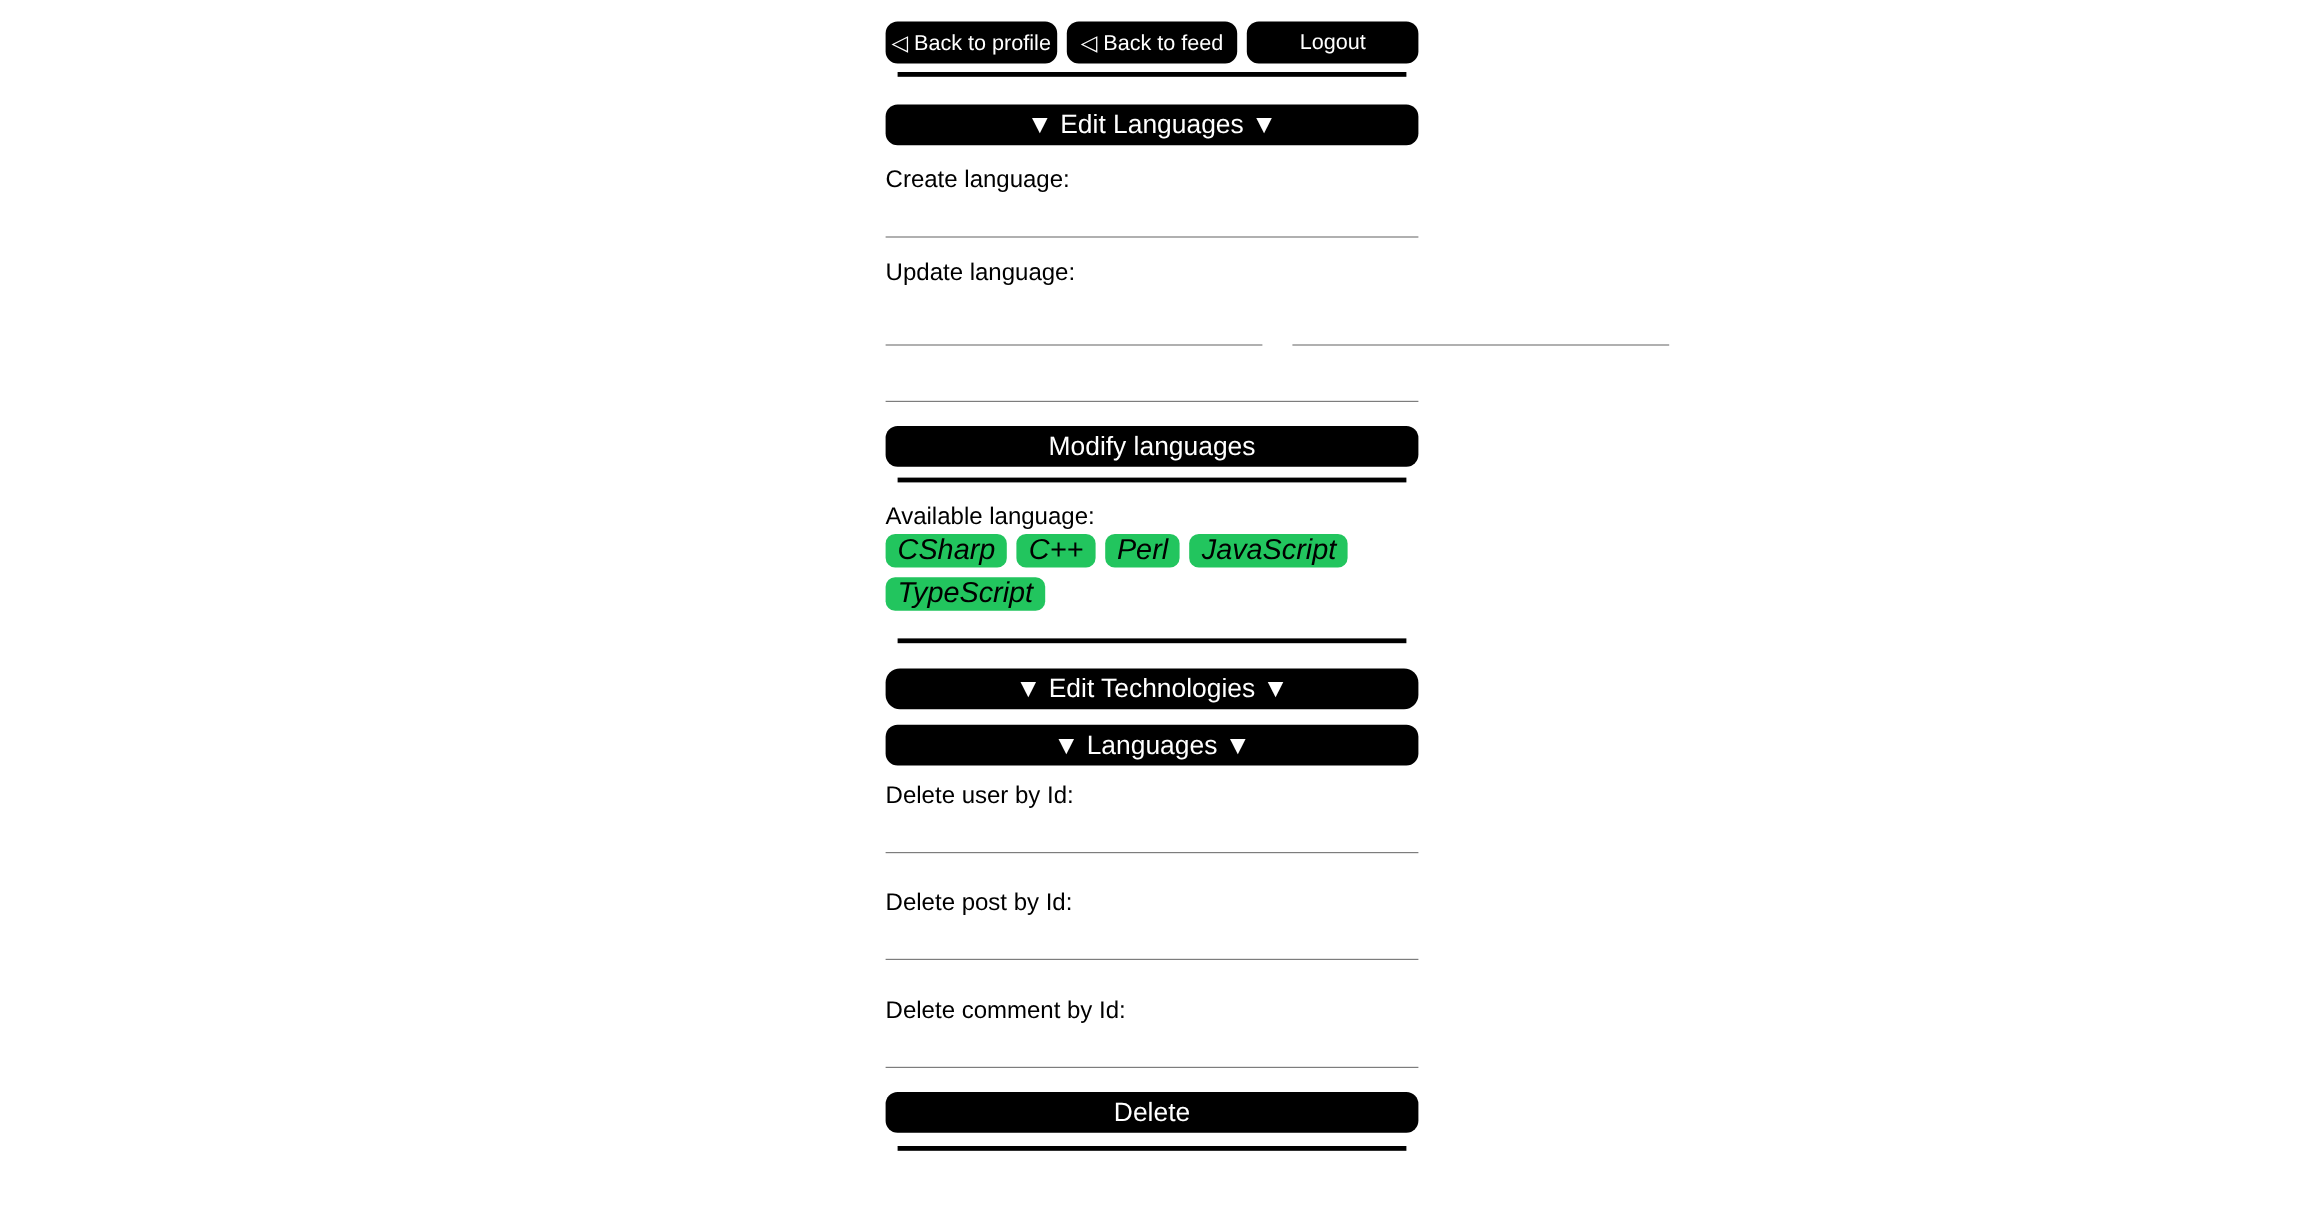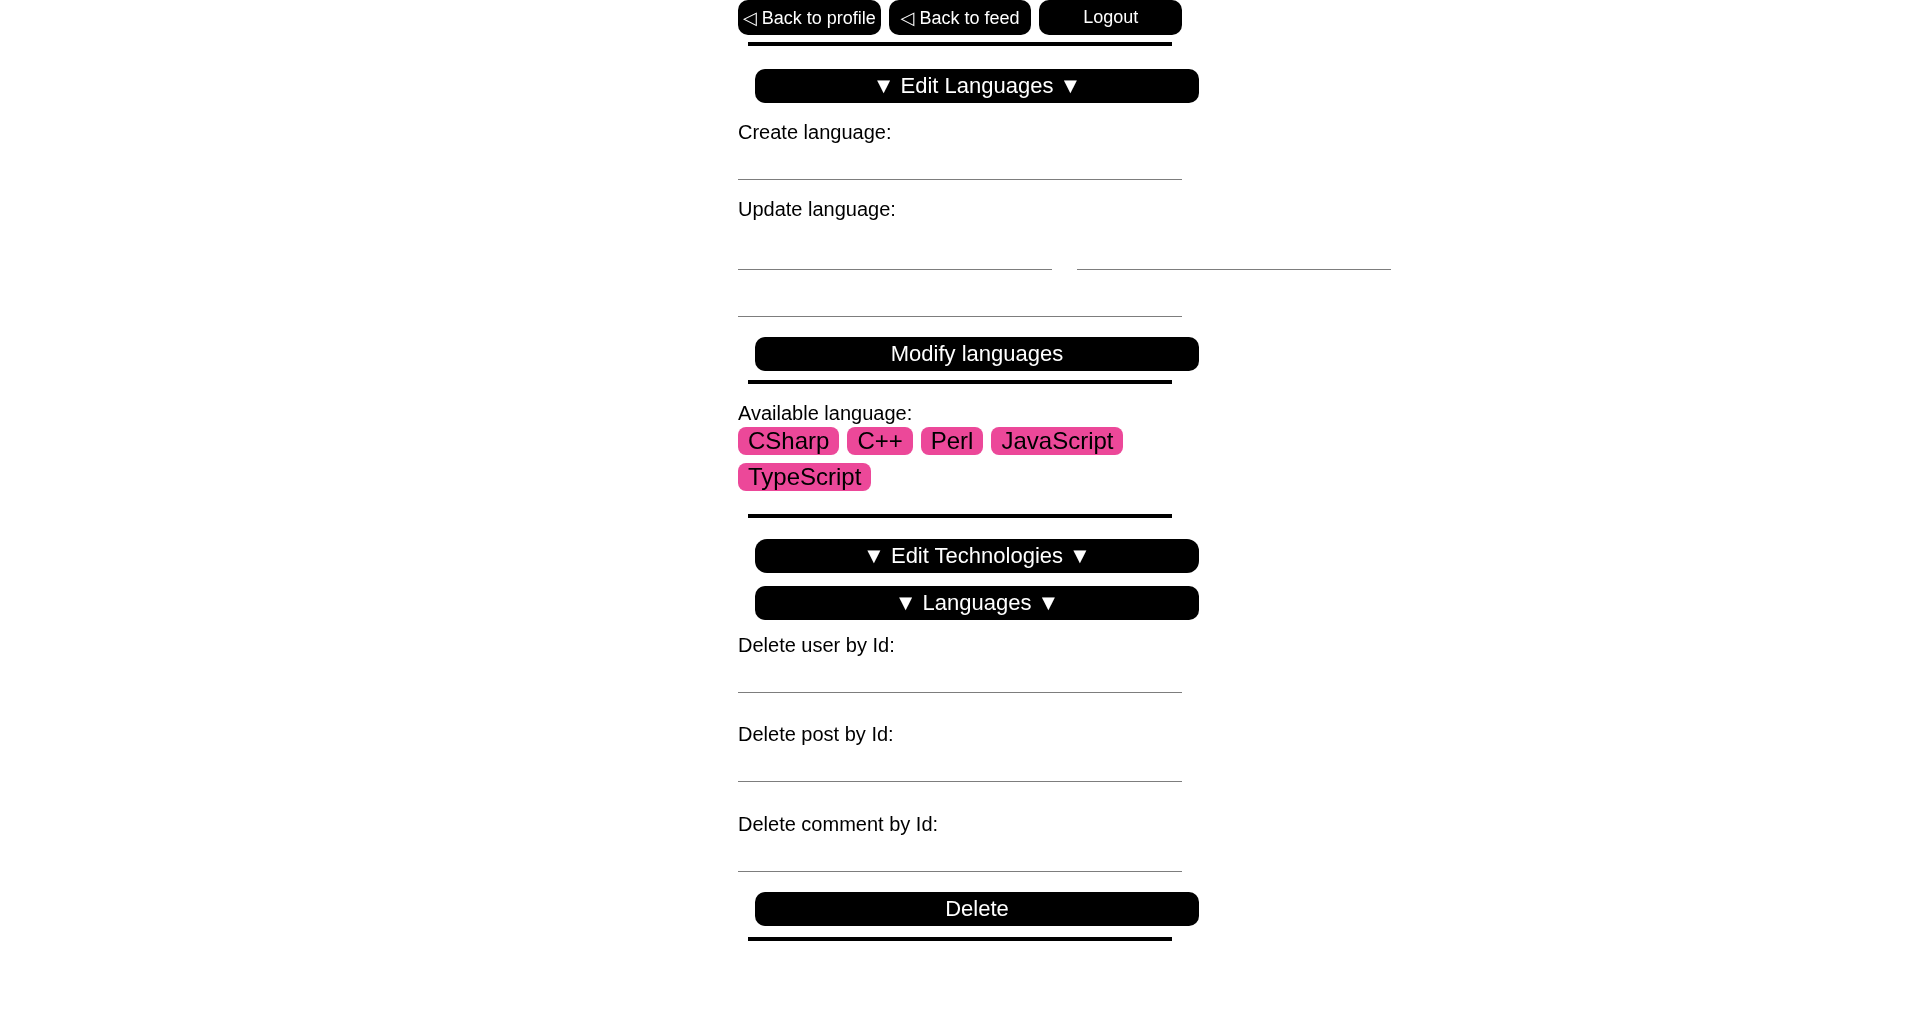--- a/index.html
+++ b/index.html
@@ -10,20 +10,21 @@
     font-family: "Liberation Sans", sans-serif;
   }
   body {
     width: 1920px;
     height: 1012px;
     overflow: hidden;
   }
   .col {
     width: 444px;
     margin: 0 auto;
+    padding-top: 18px;
   }
   .btn {
     display: block;
     background: #000000;
     color: #ffffff;
     border: none;
     border-radius: 10px;
     font-family: "Liberation Sans", sans-serif;
     cursor: pointer;
     padding: 0;
@@ -35,21 +36,20 @@
   }
   .nav-btn {
     flex: 1;
     height: 35px;
     font-size: 18px;
   }
   .wide-btn {
     width: 100%;
     height: 34px;
     font-size: 22px;
-    margin-left: 17px;
   }
   .divider {
     border: none;
     height: 4px;
     background: #000000;
     margin: 0 10px;
   }
   .field-label {
     display: block;
     font-size: 20px;
@@ -73,27 +73,28 @@
     display: flex;
     gap: 25px;
   }
   .input-pair .line-input { flex: 1; width: auto; }
   .tag-list {
     display: flex;
     flex-wrap: wrap;
   }
   .tag {
     display: inline-block;
-    background: #ec4899;
+    background: #22c55e;
     color: #000000;
     font-size: 24px;
     line-height: 26px;
     padding: 1px 10px;
     border-radius: 8px;
     margin: 0 8px 8px 0;
+    font-style: italic;
   }
   
   .mt7  { margin-top: 7px; }
   .mt9  { margin-top: 9px; }
   .mt11 { margin-top: 11px; }
   .mt13 { margin-top: 13px; }
   .mt15 { margin-top: 15px; }
   .mt17 { margin-top: 17px; }
   .mt20 { margin-top: 20px; }
   .mt21 { margin-top: 21px; border-radius: 12px; }

